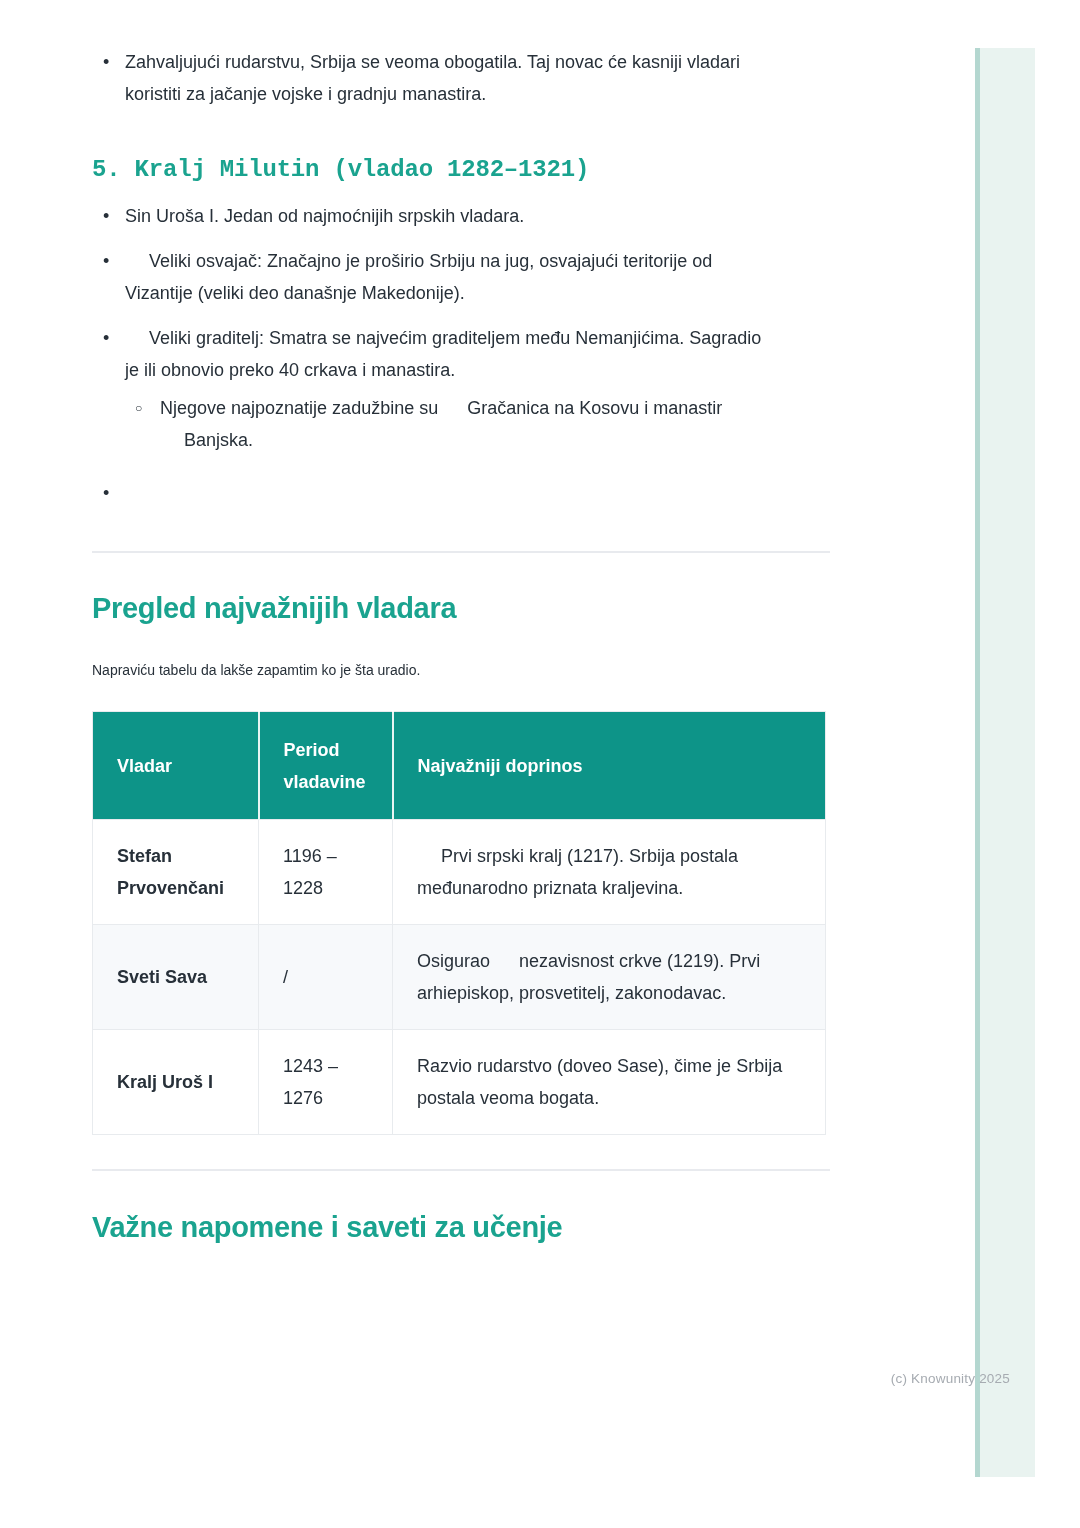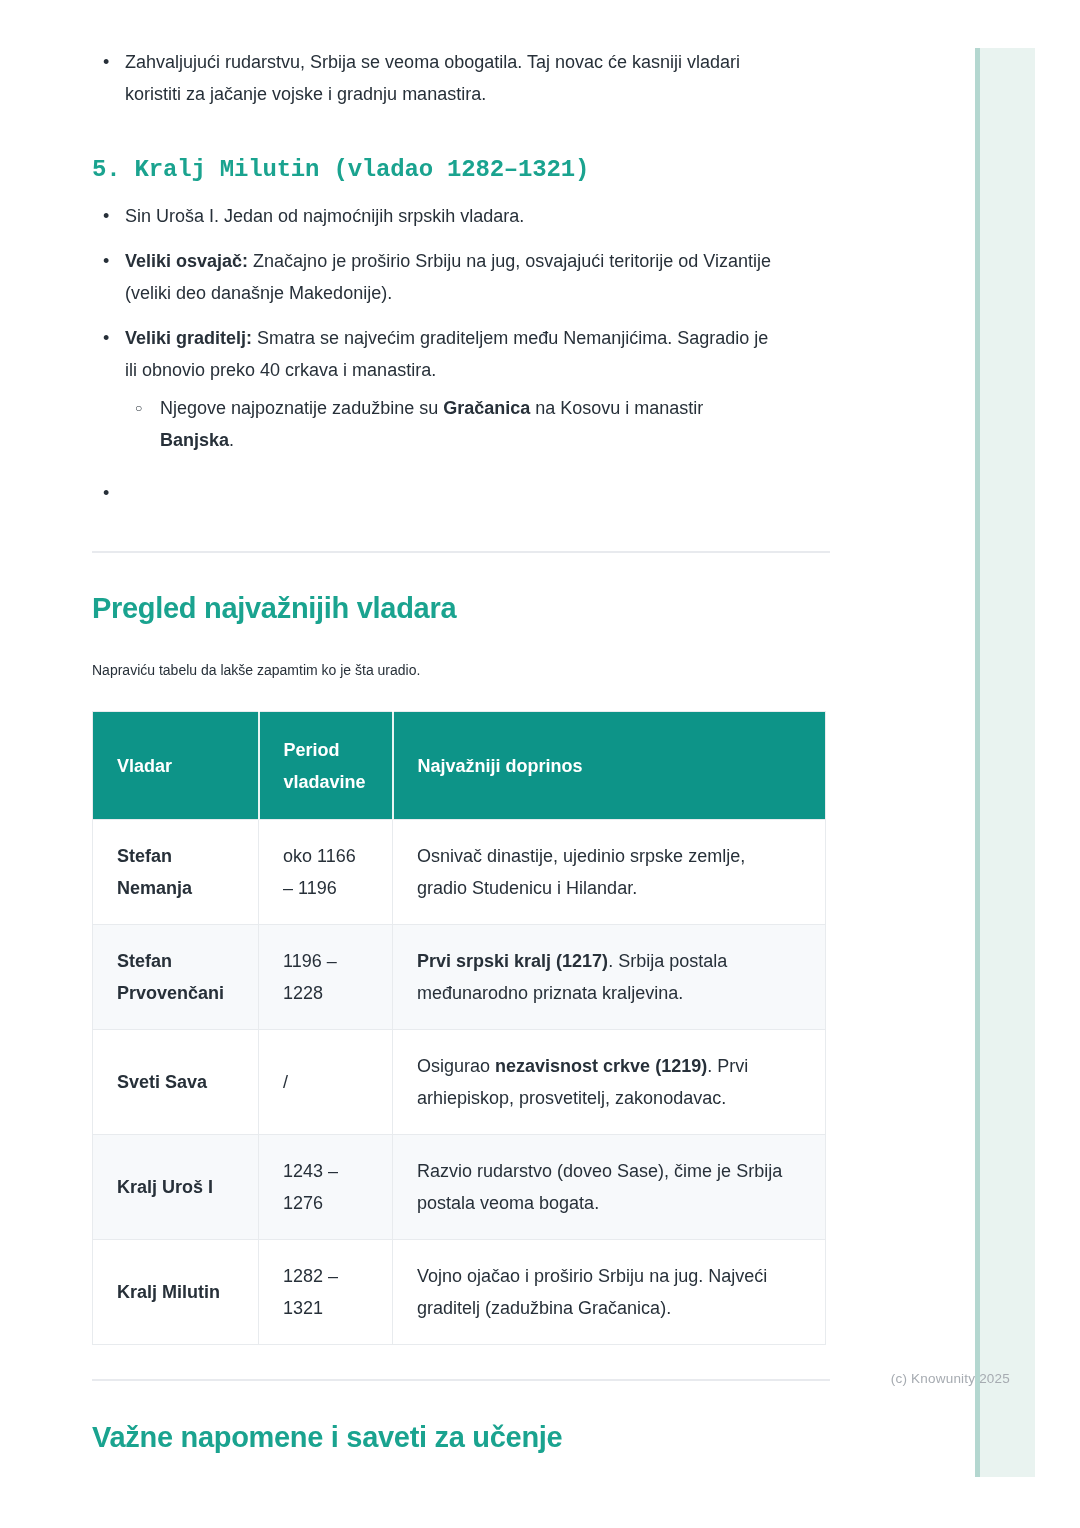--- a/index.html
+++ b/index.html
@@ -42,21 +42,21 @@
     flex:0 0 22px;width:22px;font-size:18px;line-height:32px;color:var(--text);
   }
   .bullet-text{
     flex:0 1 auto;max-width:652px;font-size:18px;line-height:32px;color:var(--text);
   }
   .sub-list{list-style:none;padding-left:10px;margin:0 0 8px 0;}
   .sub-item{display:flex;margin-top:6px;}
   .sub-marker{
     flex:0 0 25px;width:25px;font-size:12px;line-height:32px;color:var(--text);
   }
-  .b{font-weight:700;}
+  .b{font-weight:400;margin-left:24px;}
   
   .h3{
     margin-top:44px;font-size:24px;line-height:32px;font-weight:700;
     color:var(--accent-heading);letter-spacing:-.2px;font-family:Liberation Mono, monospace;
   }
   .milutin-list{margin-top:14px;}
   .divider{border:none;border-top:2px solid var(--divider);margin-top:42px;width:738px;}
   .divider-2{margin-top:34px;}
   .h2{
     margin-top:37px;font-size:29px;line-height:36px;font-weight:700;
@@ -144,44 +144,34 @@
       </colgroup>
       <thead>
         <tr>
             <th class="col1">Vladar</th>
             <th class="col2">Period vladavine</th>
             <th class="col3">Najvažniji doprinos</th>
           </tr>
       </thead>
       <tbody>
           <tr>
-            <td class="col1">Stefan Nemanja</td>
-            <td class="col2">oko 1166 – 1196</td>
-            <td class="col3"><span>Osnivač dinastije, ujedinio srpske zemlje, gradio Studenicu i Hilandar.</span></td>
-          </tr>
-          <tr>
             <td class="col1">Stefan Prvovenčani</td>
             <td class="col2">1196 – 1228</td>
             <td class="col3"><span class="b">Prvi srpski kralj (1217)</span><span>. Srbija postala međunarodno priznata kraljevina.</span></td>
           </tr>
           <tr>
             <td class="col1">Sveti Sava</td>
             <td class="col2">/</td>
             <td class="col3"><span>Osigurao </span><span class="b">nezavisnost crkve (1219)</span><span>. Prvi arhiepiskop, prosvetitelj, zakonodavac.</span></td>
           </tr>
           <tr>
             <td class="col1">Kralj Uroš I</td>
             <td class="col2">1243 – 1276</td>
             <td class="col3"><span>Razvio rudarstvo (doveo Sase), čime je Srbija postala veoma bogata.</span></td>
           </tr>
-          <tr>
-            <td class="col1">Kralj Milutin</td>
-            <td class="col2">1282 – 1321</td>
-            <td class="col3"><span>Vojno ojačao i proširio Srbiju na jug. Najveći graditelj (zadužbina Gračanica).</span></td>
-          </tr>
         </tbody>
     </table>
 
     <hr class="divider divider-2">
 
     <h2 class="h2 h2-last">Važne napomene i saveti za učenje</h2>
   </main>
 </div>
 
 </body></html>

